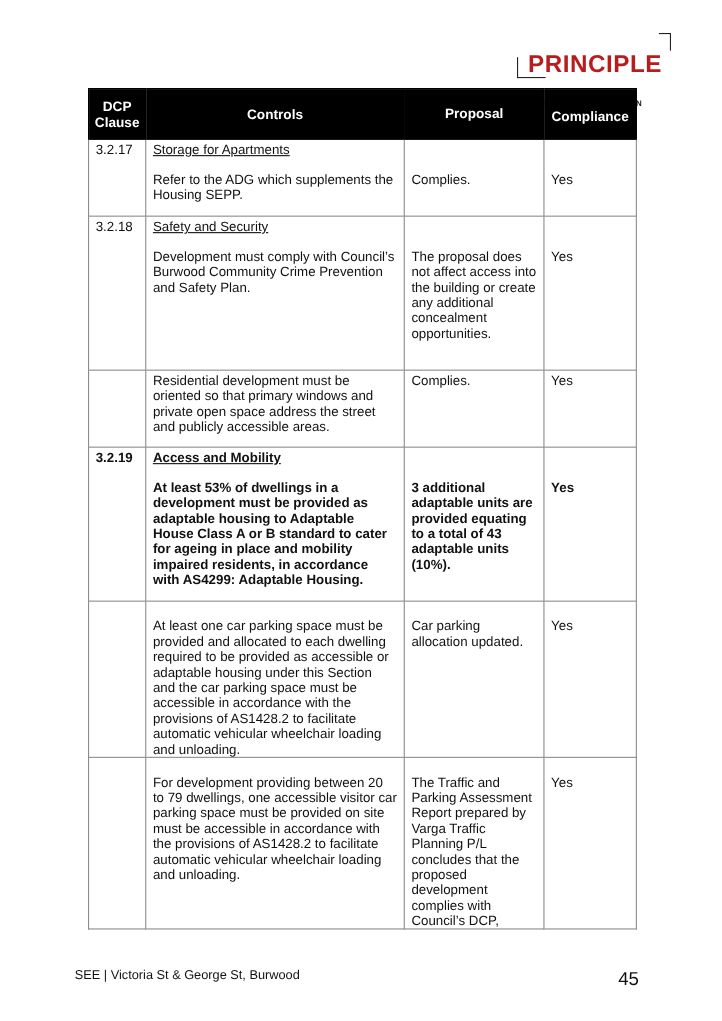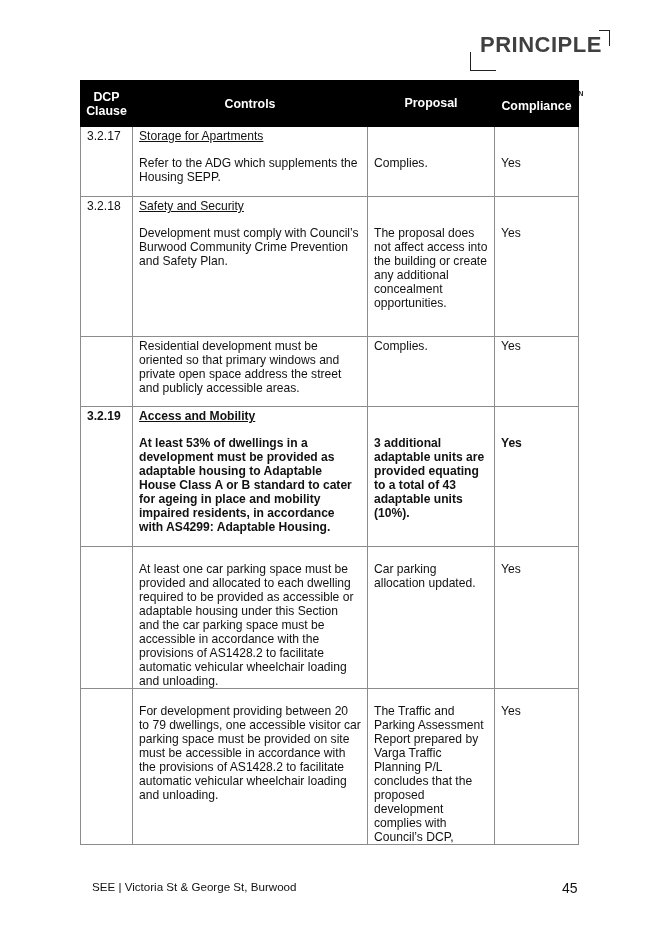--- a/index.html
+++ b/index.html
@@ -1,36 +1,36 @@
 <!DOCTYPE html>
 <html><head>
 <meta charset="utf-8">
 <style>
   html, body { margin: 0; padding: 0; background: #ffffff; }
   body { width: 656px; height: 928px; position: relative; overflow: hidden; font-family: "Liberation Sans", sans-serif; color: #111; }
   .logo { position: absolute; left: 470px; top: 28px; width: 150px; height: 45px; }
-  .logo-title { position: absolute; left: 10px; top: 6px; font-family: "Liberation Sans", sans-serif; font-weight: bold; font-size: 22px; letter-spacing: 0.5px; color: #404040; line-height: 22px; }
+  .logo-title { position: absolute; left: 10px; top: 19px; font-family: "Liberation Sans", sans-serif; font-weight: bold; font-size: 22px; letter-spacing: 0.5px; color: #b91c1c; line-height: 22px; }
   .logo-sub { position: absolute; left: 10px; top: 29px; font-family: "Liberation Sans", sans-serif; font-weight: bold; font-size: 7.2px; color: #1a1a1a; letter-spacing: 0.1px; white-space: nowrap; margin-top: 32px; }
   .logo-br-tr { position: absolute; left: 129px; top: 2px; width: 10px; height: 15px; border-top: 1.5px solid #222; border-right: 1.5px solid #222; }
   .logo-br-bl { position: absolute; left: 0px; top: 24px; width: 25px; height: 18px; border-left: 1.5px solid #222; border-bottom: 1.5px solid #222; }
 
   table.dcp { position: absolute; left: 80px; top: 80px; border-collapse: collapse; table-layout: fixed; width: 498px; font-size: 12.1px; line-height: 14px; }
   table.dcp th, table.dcp td { border: 1px solid #8c8c8c; vertical-align: top; padding: 0; }
   table.dcp th { background: #000; color: #fff; font-weight: bold; font-size: 12.4px; text-align: center; vertical-align: middle; height: 41px; border-color: #000; }
   .c-clause { width: 52px; }
   .c-controls { width: 235px; }
   .c-proposal { width: 127px; }
   .c-comp { width: 84px; }
   td .cell { padding: 2px 6px 0 6px; }
   td .clause { padding: 2px 0 0 6px; }
   .heading-u { text-decoration: underline; display: block; margin-bottom: 13px; }
   .p { display: block; }
   .prop-top { padding-top: 29px !important; }
-  .footer-left { position: absolute; left: 92px; top: 880px; font-family: "Liberation Sans", sans-serif; font-size: 11.6px; color: #111; }
-  .footer-right { position: absolute; left: 562px; top: 880px; font-family: "Liberation Sans", sans-serif; font-size: 14px; color: #111; }
+  .footer-left { position: absolute; left: 68px; top: 880px; font-family: "Liberation Sans", sans-serif; font-size: 11.6px; color: #111; }
+  .footer-right { position: absolute; left: 562px; top: 880px; font-family: "Liberation Sans", sans-serif; font-size: 17px; color: #111; }
 </style>
 </head>
 <body>
 
 <div class="logo">
   <div class="logo-br-tr"></div>
   <div class="logo-br-bl"></div>
   <div class="logo-title">PRINCIPLE</div>
   <div class="logo-sub">PLANNING + URBAN DESIGN</div>
 </div>

